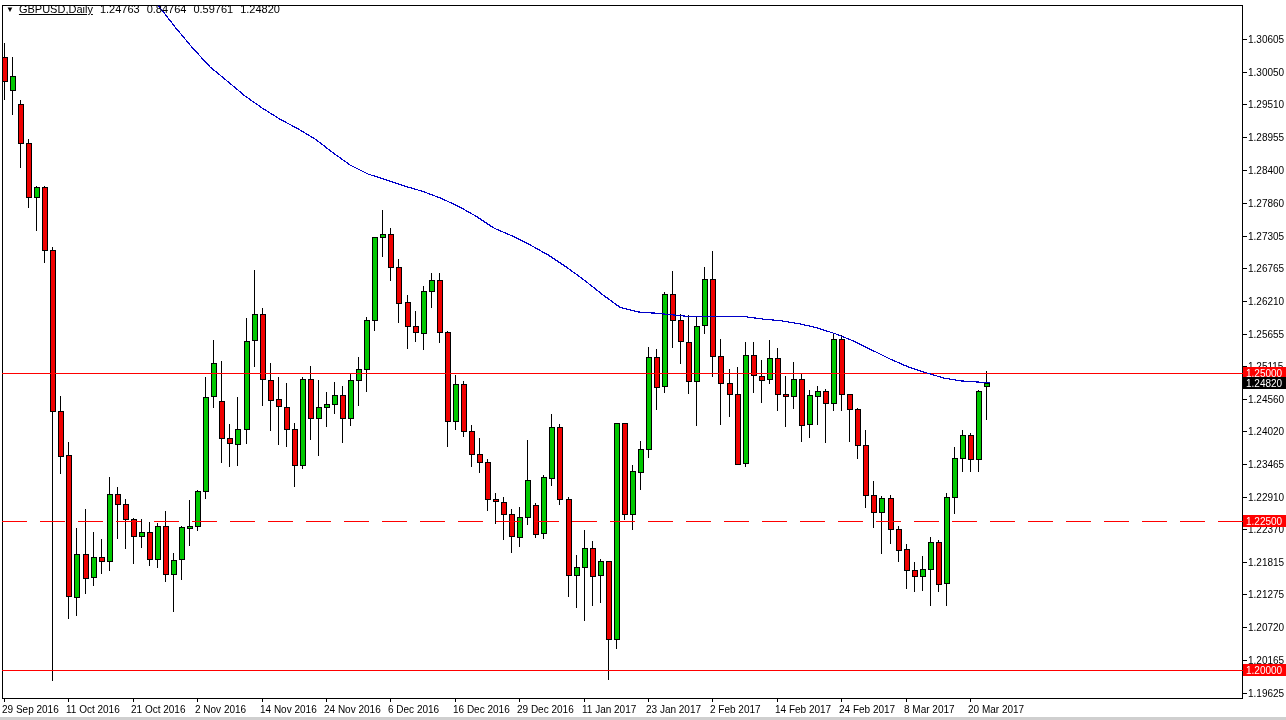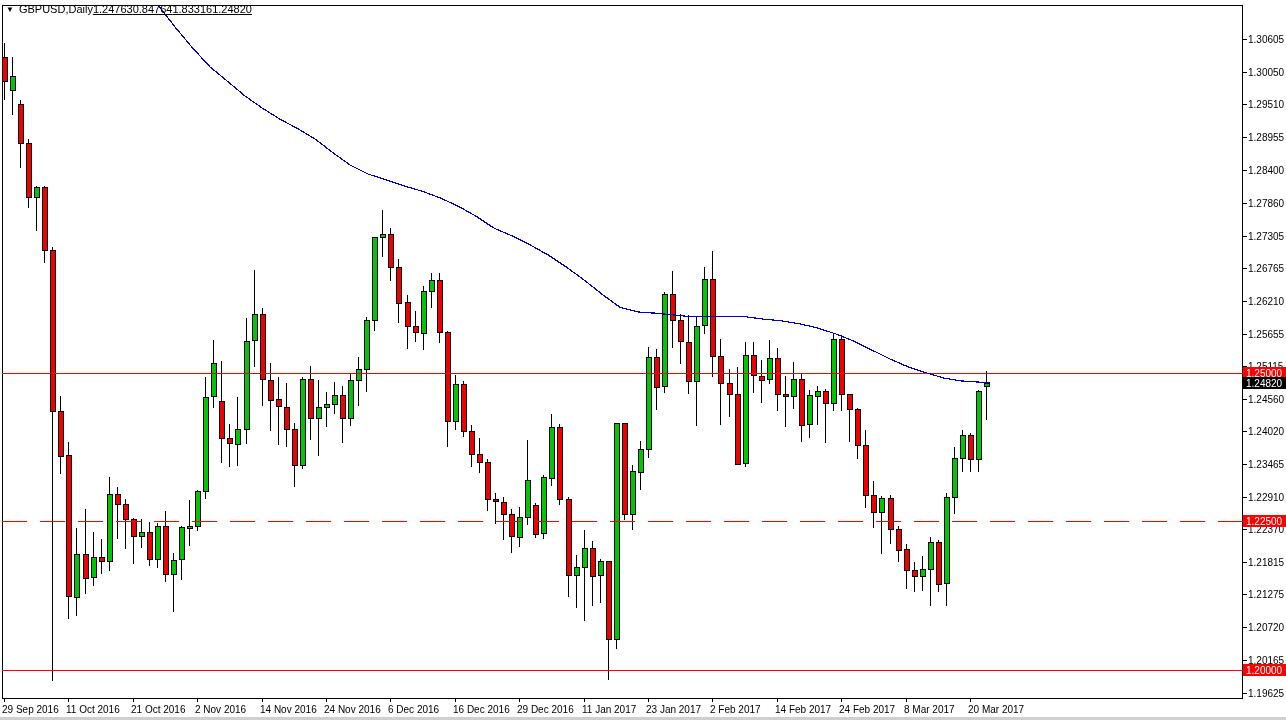--- a/index.html
+++ b/index.html
@@ -5,22 +5,22 @@
   html,body{margin:0;padding:0;background:#ffffff;}
   #screen{position:relative;width:1286px;height:720px;background:#ffffff;overflow:hidden;
           font-family:"Liberation Sans",sans-serif;}
   #chart-svg-holder{position:absolute;left:0;top:2px;width:1286px;height:612px;}
   svg text{font-family:"Liberation Sans",sans-serif;font-size:10px;fill:#000;}
   svg .badge-text{fill:#ffffff;}
   svg line,svg rect,svg polyline{shape-rendering:crispEdges;}
   #title-bar{position:absolute;left:6px;top:3px;height:12px;font-size:11px;color:#000;
              white-space:nowrap;z-index:5;}
   #title-bar .dd{font-size:8px;display:inline-block;transform:translateY(-1px);}
-  #title-bar .sym{margin-left:5px;}
-  #title-bar .num{text-decoration:underline;}
+  #title-bar .sym{margin-left:5px;text-decoration:underline;}
+  #title-bar .num{margin-left:7px;}
   #bottom-edge{position:absolute;left:0;top:717px;width:1286px;height:3px;background:#cfcfcf;}
 </style>
 </head>
 <body>
 
 <div id="screen">
   <div id="chart-svg-holder"><svg width="1286" height="720" viewBox="0 0 1286 720" xmlns="http://www.w3.org/2000/svg">
         <rect x="2.5" y="3.5" width="1240" height="693" fill="#FFFFFF" stroke="#000000" stroke-width="1"></rect>
         <g>
           <line x1="1243" y1="37.5" x2="1247" y2="37.5" stroke="#000000"></line>
@@ -613,16 +613,16 @@
             <rect x="1243" y="513" width="43" height="12" fill="#FF0000"></rect>
             <text class="badge-text" x="1246" y="523">1.22500</text>
           </g>
           <g>
             <rect x="1243" y="662" width="43" height="12" fill="#FF0000"></rect>
             <text class="badge-text" x="1246" y="672">1.20000</text>
           </g>
         </g>
       </svg></div>
   <div id="title-bar">
-    <span class="dd">▼</span><span class="sym">GBPUSD,Daily</span><span class="num">1.24763</span><span class="num">0.84764</span><span class="num">1.83316</span><span class="num">1.24820</span>
+    <span class="dd">▼</span><span class="sym">GBPUSD,Daily</span><span class="num">1.24763</span><span class="num">0.84764</span><span class="num">0.59761</span><span class="num">1.24820</span>
   </div>
   <div id="bottom-edge"></div>
 </div>
 
 </body></html>

